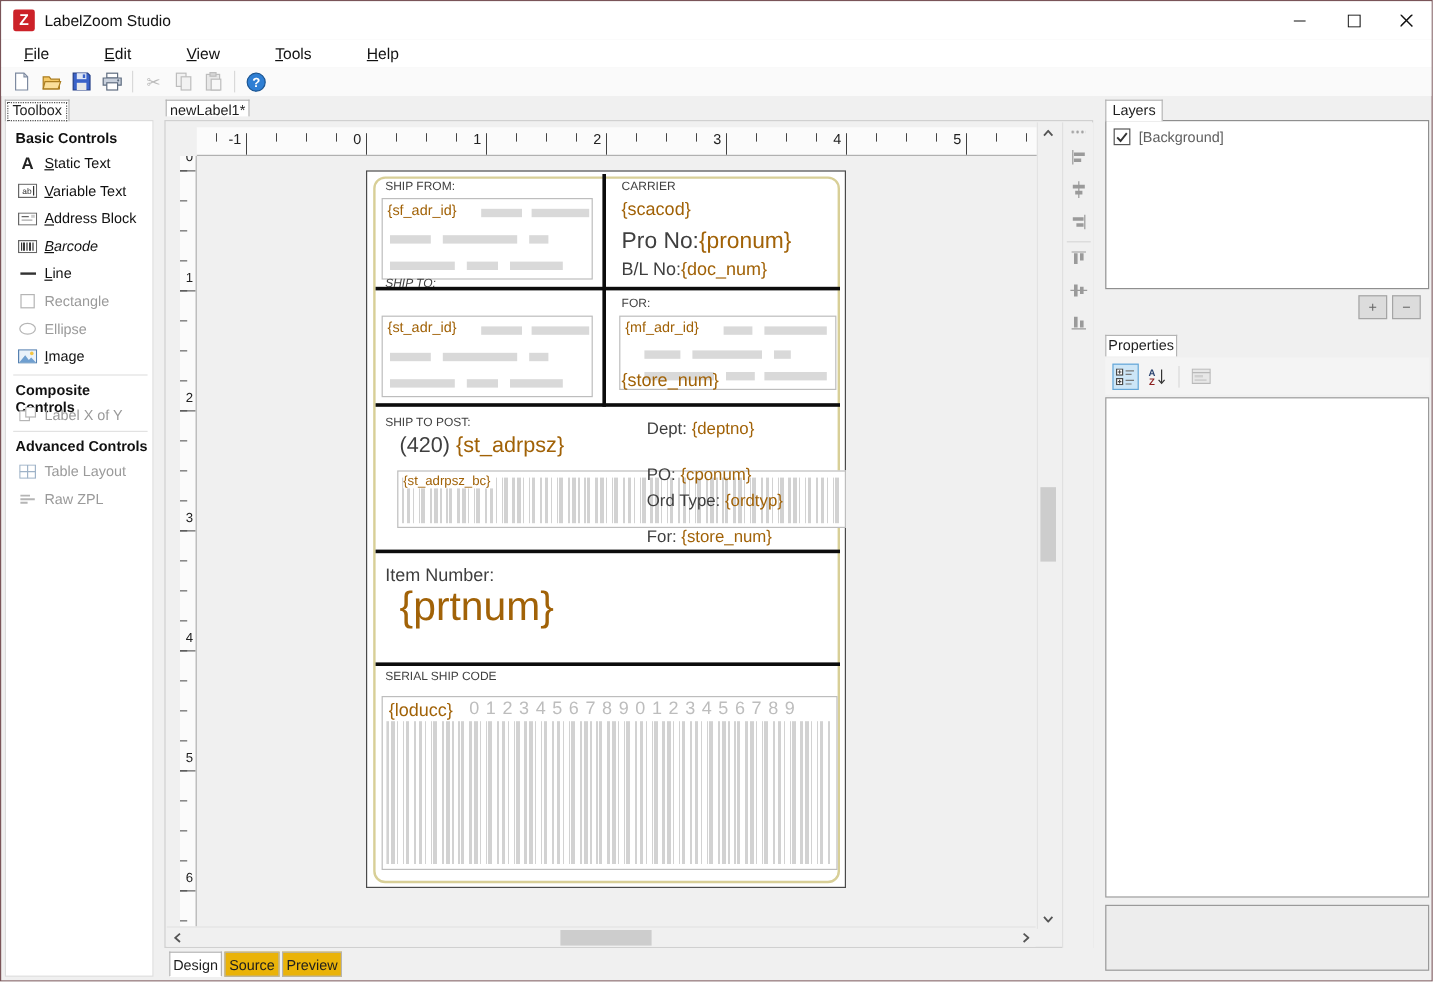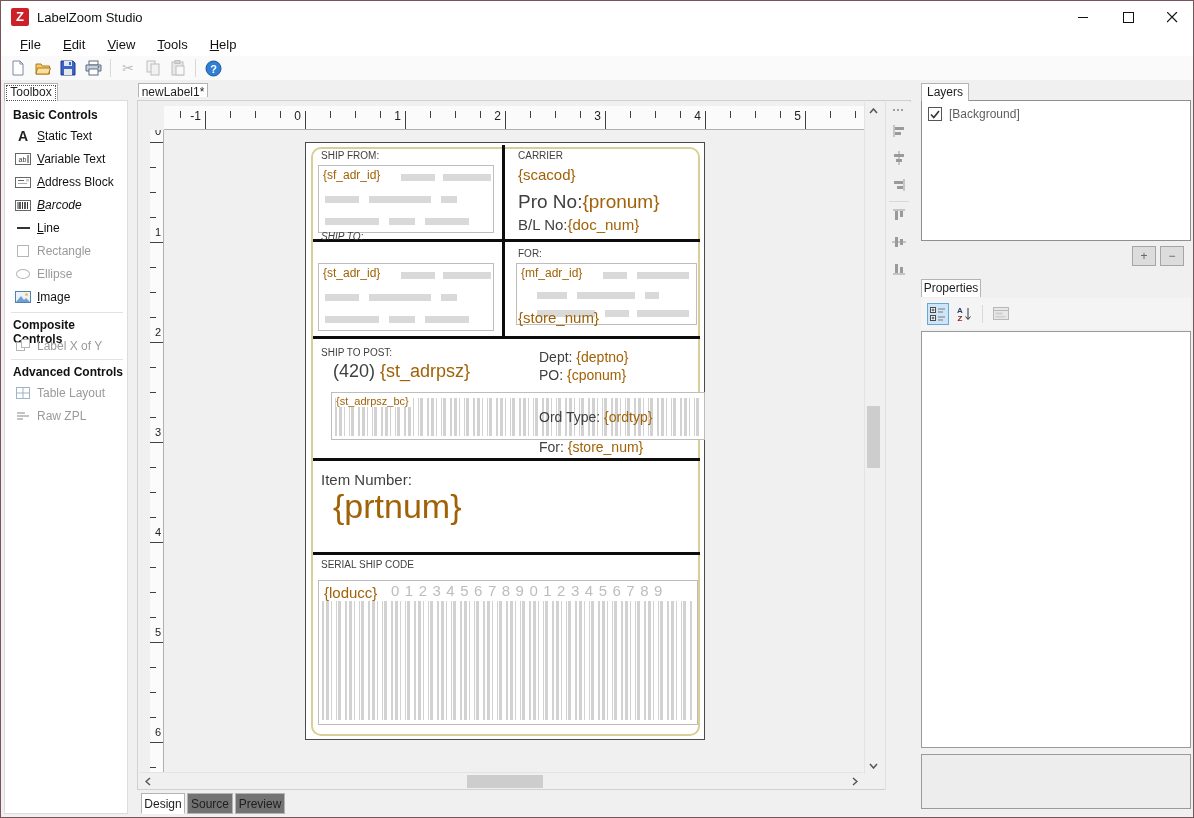--- a/index.html
+++ b/index.html
@@ -11,21 +11,21 @@
 
   
   .titlebar{position:absolute;left:0;top:0;width:100%;height:32px;background:#ffffff;}
   .logo{position:absolute;left:10px;top:7px;width:18px;height:18px;background:#cc2128;color:#fff;
         font-weight:bold;font-size:13px;text-align:center;line-height:18px;border-radius:2px;}
   .title-text{position:absolute;left:36px;top:9px;font-size:13px;color:#111;}
   .winbtn{position:absolute;top:0;width:45px;height:32px;display:flex;align-items:center;justify-content:center;}
   .winbtn svg{display:block;}
 
   
-  .menubar{position:absolute;left:0;top:32px;width:100%;height:23px;background:#fff;display:flex;align-items:center;padding-left:8px;}
+  .menubar{position:absolute;left:0;top:32px;width:100%;height:23px;background:#fff;display:flex;align-items:center;padding-left:8px;gap:24px;}
   .menu-item{display:inline-block;padding:3px 11px;font-size:13px;color:#111;cursor:default;}
   .mnemonic::first-letter{text-decoration:underline;}
 
   
   .toolbar{position:absolute;left:0;top:55px;width:100%;height:24px;background:#fafafa;display:flex;align-items:center;padding-left:6px;gap:3px;}
   .tb-btn{width:22px;height:22px;display:flex;align-items:center;justify-content:center;}
   .tb-sep{width:1px;height:18px;background:#d9d9d9;margin:0 3px;}
 
   
   .toolbox-panel{position:absolute;left:3px;top:99px;width:124px;height:714px;background:#fff;border:1px solid #dcdcdc;}
@@ -73,21 +73,21 @@
   .vdivider{position:absolute;left:196px;top:2px;width:3px;height:194px;background:#0c0c0c;}
   .dk{color:#3f3f3f;}
   .bl{color:#a16207;}
   .lbl-sm{position:absolute;font-size:10px;}
   .addr-box{position:absolute;background:#fff;border:1px solid #bdbdbd;}
   .abar{position:absolute;height:7px;background:#d9d9d9;}
   .afield{position:absolute;left:4px;top:2px;font-size:12px;}
   .bars{background-image:repeating-linear-gradient(90deg,#d2d2d2 0 2px,transparent 2px 4px,#d2d2d2 4px 7px,transparent 7px 9px,#d2d2d2 9px 10px,transparent 10px 14px,#d2d2d2 14px 15px,transparent 15px 16px,#d2d2d2 16px 19px,transparent 19px 23px);}
 
   
-  .bottom-tab{position:absolute;height:21px;border:1px solid #b4b4b4;font-size:12px;text-align:center;line-height:20px;background:#737373;}
+  .bottom-tab{position:absolute;height:21px;border:1px solid #b4b4b4;font-size:12px;text-align:center;line-height:20px;background:#eab308;}
   .bottom-tab.active{background:#fff;border-bottom:1px solid #fff;}
 
   
   .side-tab{position:absolute;height:18px;background:#fff;border:1px solid #b4b4b4;border-bottom:none;font-size:12px;text-align:center;line-height:17px;z-index:2;}
   .layers-box{position:absolute;left:920px;top:99px;width:270px;height:141px;background:#fff;border:1px solid #8f8f8f;}
   .layer-row{position:absolute;left:6px;top:6px;display:flex;align-items:center;gap:7px;}
   .chk{width:14px;height:14px;background:#fff;border:1px solid #555;display:flex;align-items:center;justify-content:center;}
   .layer-label{font-size:12px;color:#5f5f5f;}
   .small-btn{position:absolute;width:24px;height:20px;background:#dcdcdc;border:1px solid #a5a5a5;font-size:12px;color:#666;
              display:flex;align-items:center;justify-content:center;line-height:1;}
@@ -389,21 +389,21 @@
         <span class="bl">{st_adrpsz}</span>
       </div>
       <div class="addr-box" style="left:25px;top:249px;width:374px;height:48px;">
         <span class="bars abs" style="left:3px;top:5px;right:3px;bottom:3px;"></span>
         <span class="abs bl" style="left:4px;top:2px;font-size:11px;background:#fff;padding-right:3px;">{st_adrpsz_bc}</span>
       </div>
 
       <div class="abs" style="left:233px;top:206px;font-size:14px;">
         <span class="dk">Dept:</span>&nbsp;<span class="bl">{deptno}</span>
       </div>
-      <div class="abs" style="left:233px;top:224px;font-size:14px;">
+      <div class="abs" style="left:233px;top:244px;font-size:14px;">
         <span class="dk">PO:</span>&nbsp;<span class="bl">{cponum}</span>
       </div>
       <div class="abs" style="left:233px;top:266px;font-size:14px;z-index:2;">
         <span class="dk">Ord Type:</span>&nbsp;<span class="bl">{ordtyp}</span>
       </div>
       <div class="abs" style="left:233px;top:296px;font-size:14px;">
         <span class="dk">For:</span>&nbsp;<span class="bl">{store_num}</span>
       </div>
 
       <div class="abs dk" style="left:15px;top:328px;font-size:15px;">Item Number:</div>

